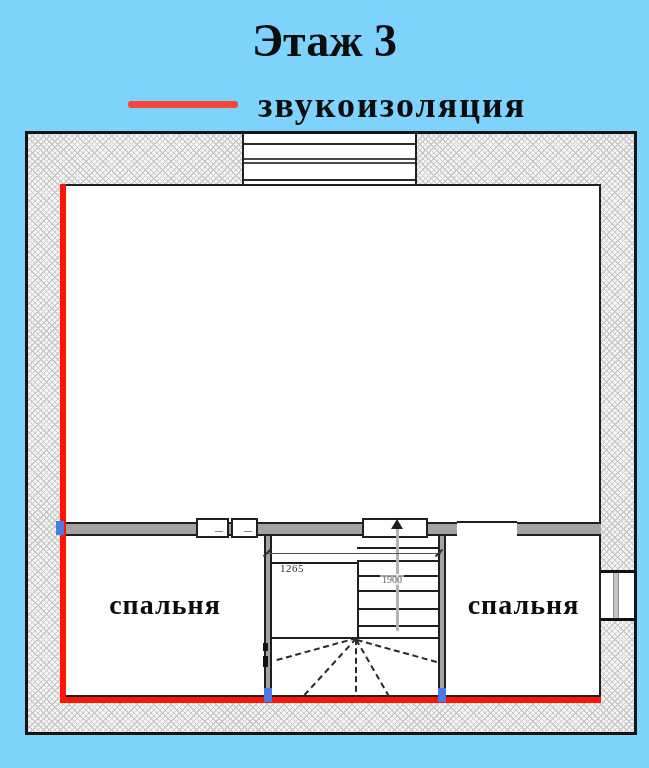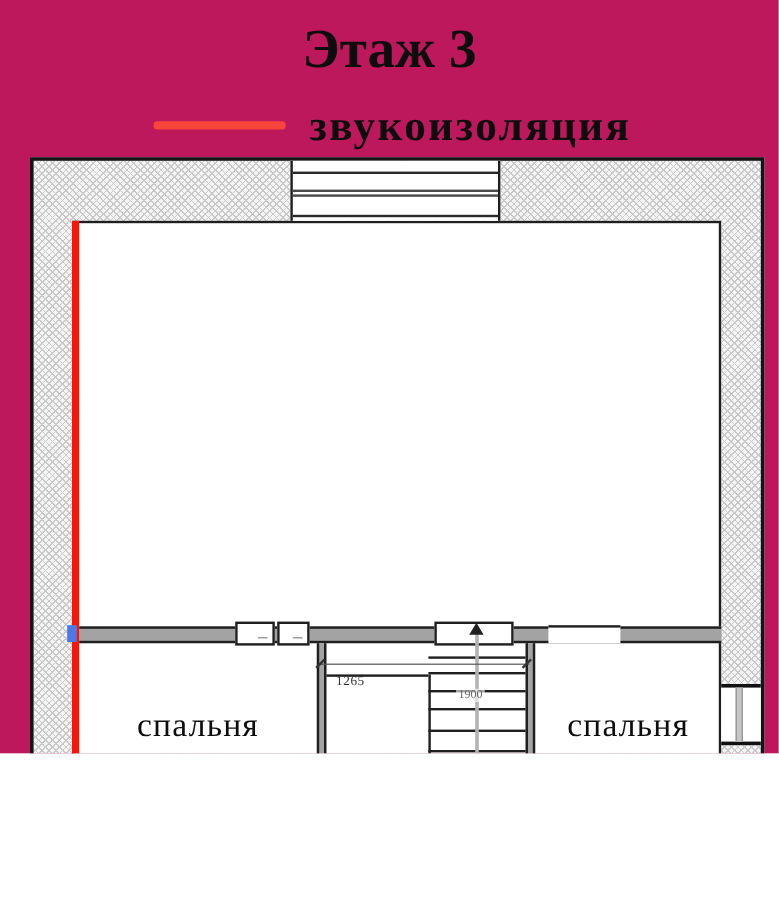--- a/index.html
+++ b/index.html
@@ -1,16 +1,16 @@
 <!DOCTYPE html>
 <html><head>
 <meta charset="utf-8">
 <style>
   html,body{margin:0;padding:0;background:#ffffff;}
-  #app{position:relative;width:649px;height:628px;background:#be185d;overflow:hidden;
+  #app{position:relative;width:649px;height:768px;background:#7dd3fc;overflow:hidden;
        font-family:"Liberation Serif", serif;}
 
   
   .page-title{position:absolute;left:0;top:14px;width:649px;text-align:center;
     font-size:46px;font-weight:bold;color:#0d0d0d;letter-spacing:0px;}
   .legend-line{position:absolute;left:128px;top:101px;width:110px;height:7px;border-radius:3px;}
   .legend-label{position:absolute;left:258px;top:84px;font-size:36px;font-weight:bold;
     color:#0d0d0d;letter-spacing:2px;}
 
   
@@ -84,21 +84,21 @@
   .dim-label2{left:352px;top:440px;font-size:10px;color:#666;background:rgba(255,255,255,.6);
     padding:0 2px;z-index:3;}
 
   
   .win-right{left:573px;top:436px;width:33px;height:51px;background:#ffffff;
     border-top:3px solid #111;border-bottom:3px solid #111;z-index:2;}
   .win-right .stripe{left:12px;top:0;bottom:0;width:6px;background:#c6c6c6;
     border-left:1px solid #909090;border-right:1px solid #909090;}
 
   
-  .room-label{font-size:28px;font-weight:normal;color:#0d0d0d;text-align:center;
+  .room-label{font-size:28px;font-weight:bold;color:#0d0d0d;text-align:center;
     letter-spacing:1px;z-index:3;}
   .room-left{left:38px;top:455px;width:198px;}
   .room-right{left:418px;top:455px;width:155px;}
 </style>
 </head>
 <body>
 
 <div id="app">
 
   <div class="page-title">Этаж 3</div>

